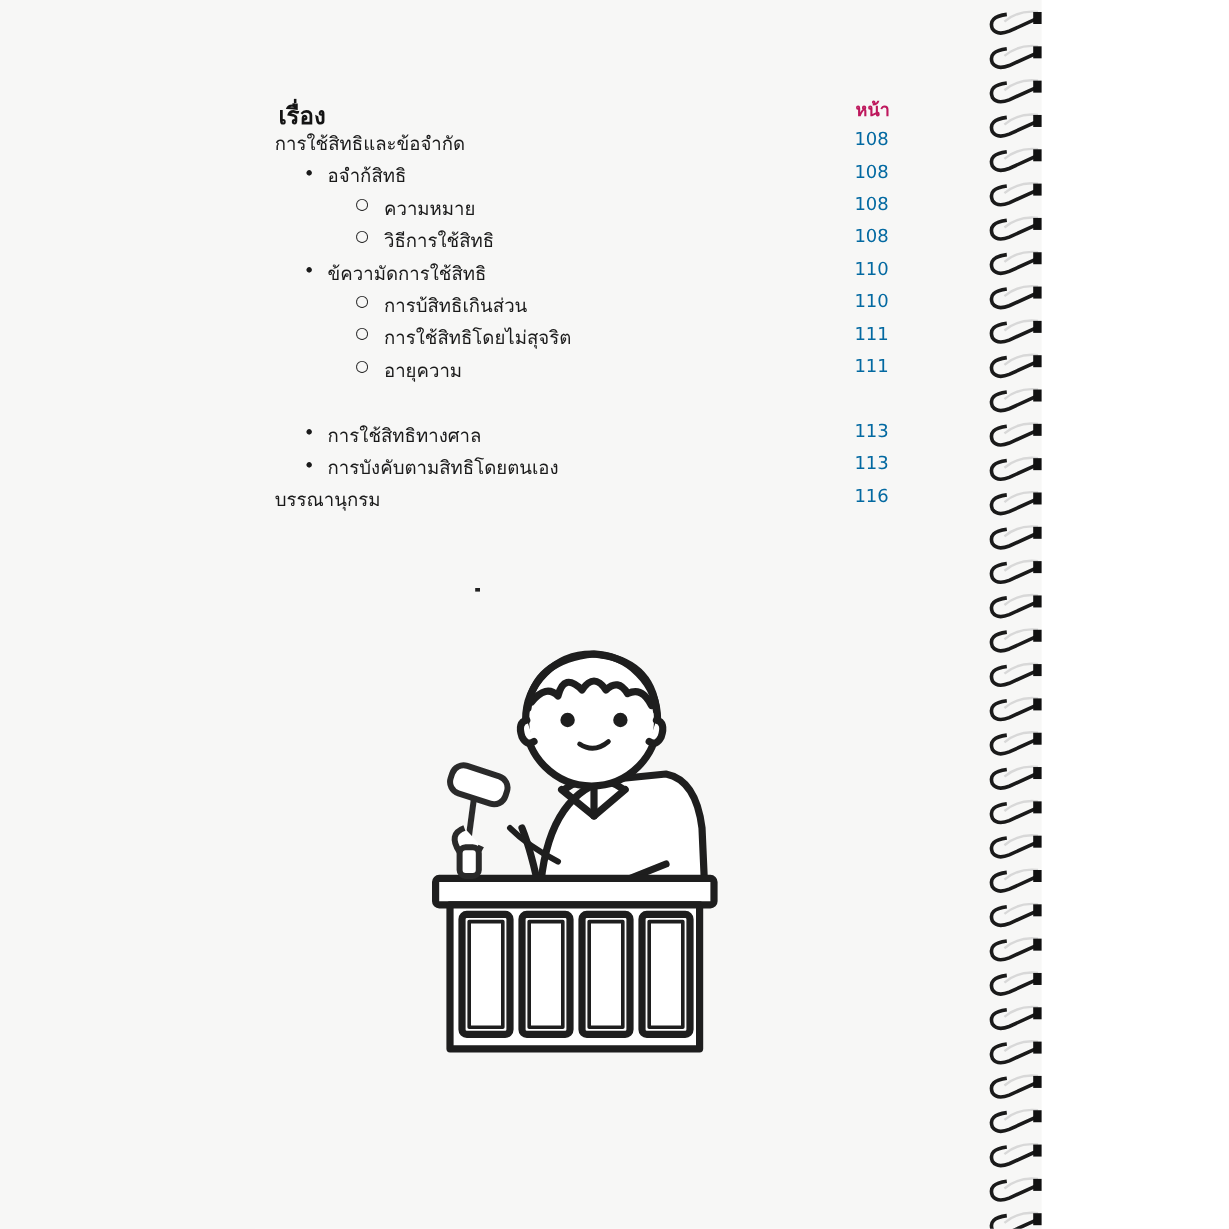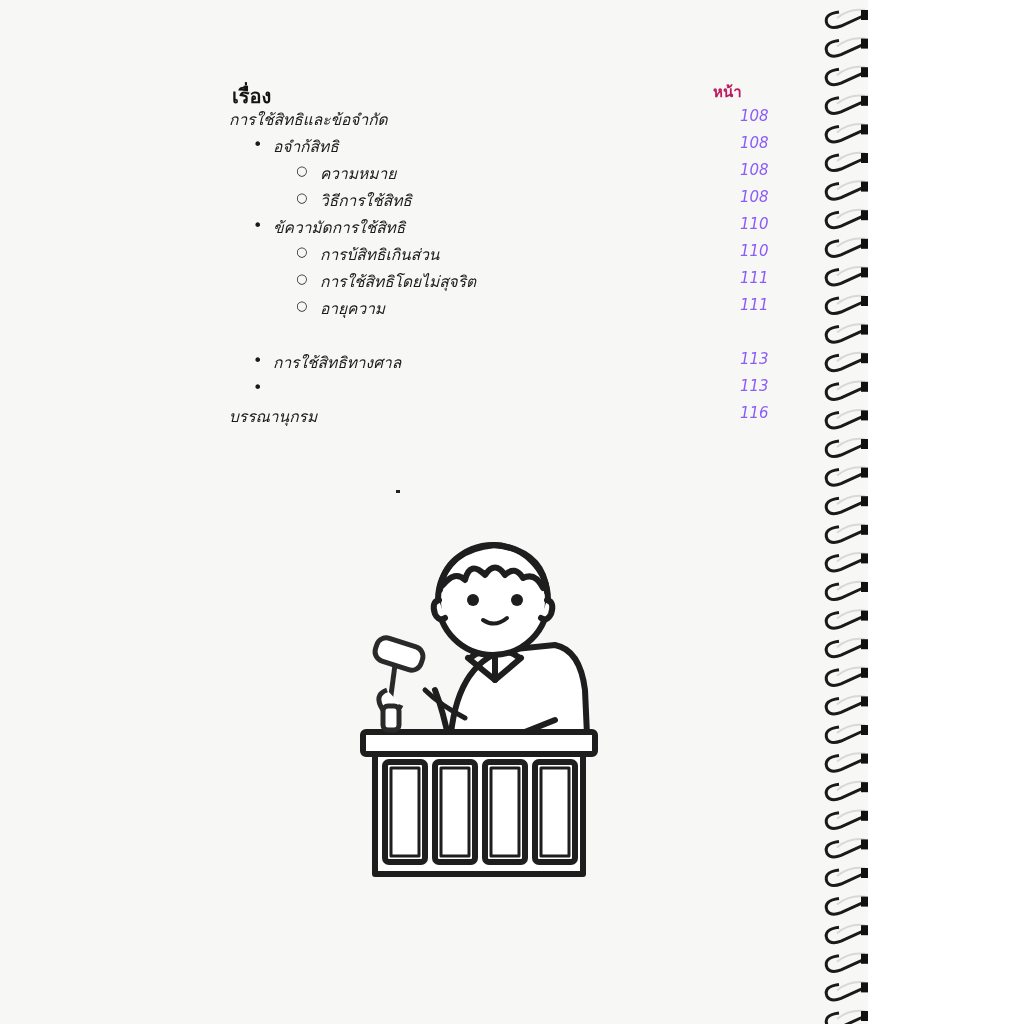--- a/index.html
+++ b/index.html
@@ -8,24 +8,24 @@
     background:#ffffff;
     font-family:"DejaVu Sans", "Liberation Sans", sans-serif;
   }
   .page {
     position:absolute; left:0; top:0; width:868px; height:1024px;
     background:#f7f7f6;
   }
   .toc { position:absolute; left:0; top:0; width:868px; height:460px; }
   .toc-header-left { position:absolute; left:232px; top:80px; font-size:20px; font-weight:bold; color:#141414; }
   .toc-header-right { position:absolute; left:713px; top:80px; font-size:15px; font-weight:bold; color:#be185d; }
-  .row { position:absolute; left:0; width:868px; height:26px;font-style:italic; }
+  .row { position:absolute; left:0; width:868px; height:26px; }
   .row .label { position:absolute; font-size:15.5px; color:#1a1a1a; white-space:nowrap; }
   .row .marker { position:absolute; font-size:14px; color:#1a1a1a; }
-  .row .page-num { position:absolute; left:740px; font-size:15px; color:#8b5cf6; }
+  .row .page-num { position:absolute; left:712px; font-size:15px; color:#0369a1; }
   .lvl0 .label { left:229px; }
   .lvl1 .marker { left:253px; top:1px; font-size:16px; }
   .lvl1 .label { left:273px; }
   .lvl2 .marker { left:296px; top:2px; font-size:13px; }
   .lvl2 .label { left:320px; }
   .illustration { position:absolute; left:355px; top:530px; width:250px; height:350px; }
   .dot { position:absolute; left:396px; top:490px; width:4px; height:3px; background:#222; }
   .spiral { position:absolute; left:815px; top:0; width:70px; height:1024px; }
 </style>
 </head>
@@ -76,20 +76,21 @@
       <span class="label">อายุความ</span>
       <span class="page-num">111</span>
     </div>
     <div class="row lvl1" style="top:350px">
       <span class="marker">•</span>
       <span class="label">การใช้สิทธิทางศาล</span>
       <span class="page-num">113</span>
     </div>
     <div class="row lvl1" style="top:377px">
       <span class="marker">•</span>
+      <span class="label">การบังคับตามสิทธิโดยตนเอง</span>
       <span class="page-num">113</span>
     </div>
     <div class="row lvl0" style="top:404px">
       <span class="label">บรรณานุกรม</span>
       <span class="page-num">116</span>
     </div>
   </div>
 
   <div class="dot"></div>
 

